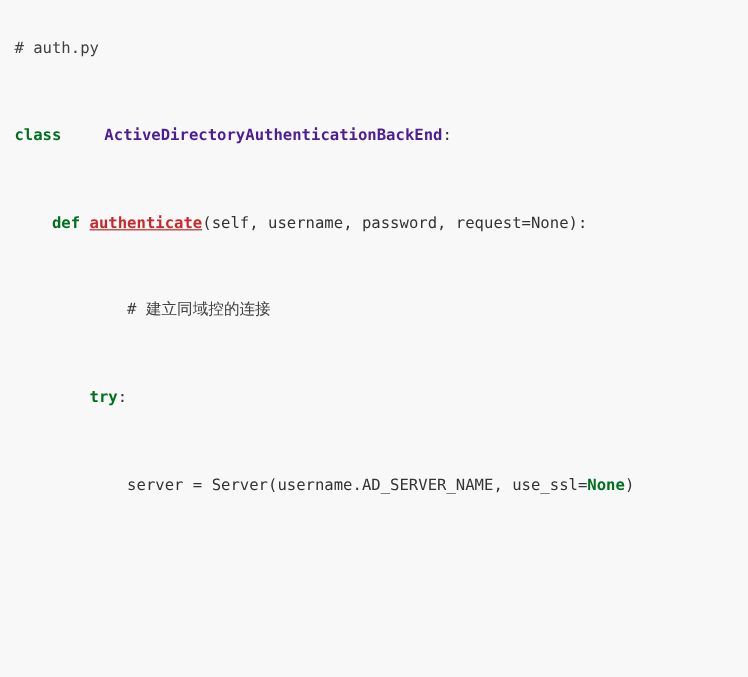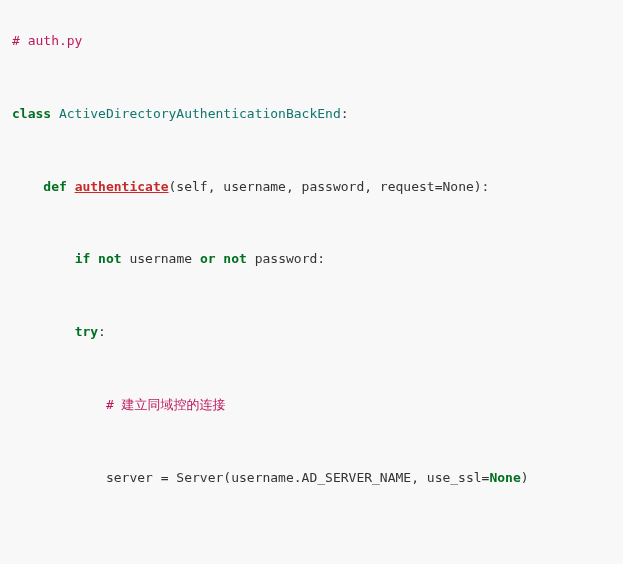--- a/index.html
+++ b/index.html
@@ -13,37 +13,36 @@
   .code-block {
     width: 623px;
     box-sizing: border-box;
     padding: 10px 12px 14px 12px;
     background: #f8f8f8;
     line-height: 2.8;
     white-space: pre;
     overflow: hidden;
   }
   .tok { white-space: pre; }
-  .c-comment { color: #be185d; }
+  .c-comment { color: #404040; }
   .c-keyword { color: #007020; font-weight: bold; }
-  .c-classname { color: #0f766e; font-weight: normal; }
+  .c-classname { color: #4c1d95; font-weight: bold; margin-left: 28px; }
   .c-funcname { color: #c82829; font-weight: bold; text-decoration: underline; }
   .c-bool { color: #007020; font-weight: bold; }
   .c-plain { color: #333; }
   .line { display: block; }
 </style>
 </head>
 <body>
 
 <pre class="code-block"><span class="line"><span class="tok c-comment"># auth.py</span></span>
 <span class="line"><span class="tok c-keyword">class</span><span class="tok c-plain"> </span><span class="tok c-classname">ActiveDirectoryAuthenticationBackEnd</span><span class="tok c-plain">:</span></span>
 <span class="line"><span class="tok c-plain">    </span><span class="tok c-keyword">def</span><span class="tok c-plain"> </span><span class="tok c-funcname">authenticate</span><span class="tok c-plain">(self, username, password, request=None):</span></span>
-<span class="line"><span class="tok c-plain">        </span><span class="tok c-keyword">if</span><span class="tok c-plain"> </span><span class="tok c-keyword">not</span><span class="tok c-plain"> username </span><span class="tok c-keyword">or</span><span class="tok c-plain"> </span><span class="tok c-keyword">not</span><span class="tok c-plain"> password:</span></span>
+<span class="line"><span class="tok c-plain">            </span><span class="tok c-comment"># 建立同域控的连接</span></span>
 <span class="line"><span class="tok c-plain">        </span><span class="tok c-keyword">try</span><span class="tok c-plain">:</span></span>
-<span class="line"><span class="tok c-plain">            </span><span class="tok c-comment"># 建立同域控的连接</span></span>
 <span class="line"><span class="tok c-plain">            </span><span class="tok c-plain">server = Server(username.AD_SERVER_NAME, use_ssl=</span><span class="tok c-bool">None</span><span class="tok c-plain">)</span></span>
 
 
 
 
 
 
 </pre>
 
 </body></html>

